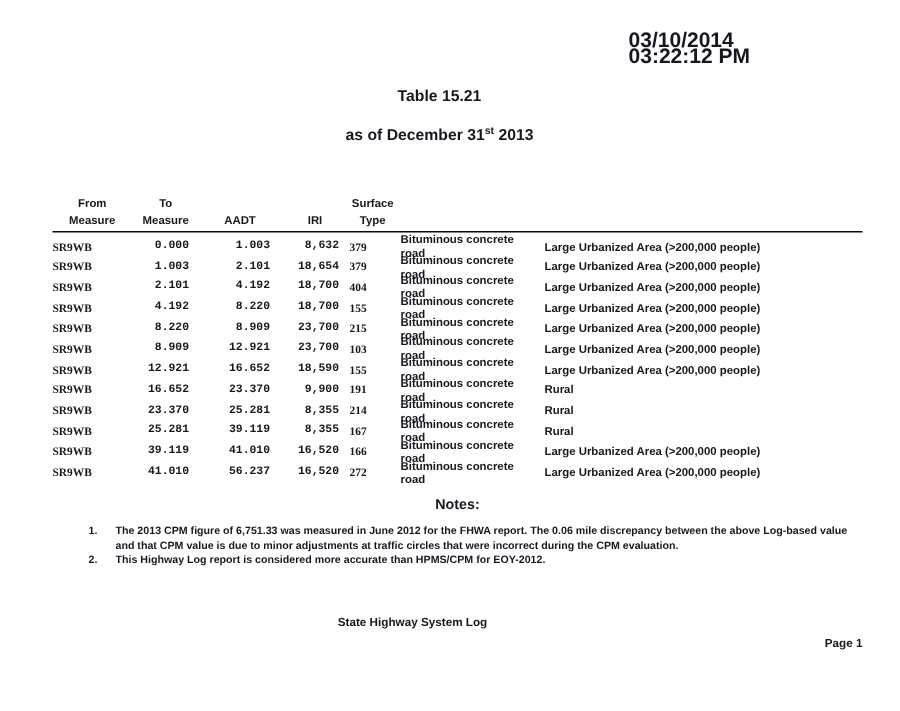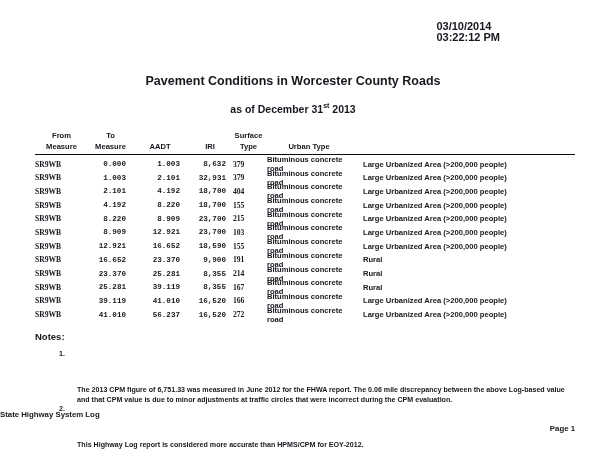--- a/index.html
+++ b/index.html
@@ -5,21 +5,21 @@
   * { margin:0; padding:0; box-sizing:border-box; }
   html,body { width:600px; height:474px; background:#ffffff; overflow:hidden; }
   body {
     position:relative;
     font-family:"Liberation Sans", sans-serif;
     color:#17171f;
     font-weight:bold;
   }
   .timestamp {
     position:absolute; top:21px; right:100px;
-    font-size:11px; line-height:11px; text-align:left;
+    font-size:14px; line-height:11px; text-align:left;
   }
   .title-block { position:absolute; left:0; top:58px; width:586px; text-align:center; }
   .table-number { font-size:10.5px; }
   .main-title   { font-size:12.5px; margin-top:16px; }
   .subtitle     { font-size:10.5px; margin-top:14px; }
   .subtitle sup { font-size:7px; vertical-align:super; }
 
   .hwy-table { position:absolute; left:35px; top:130px; width:540px; font-size:7.6px; }
   .tr {
     display:grid;
@@ -29,44 +29,44 @@
   .thead { border-bottom:1.5px solid #0b0b0b; padding-bottom:2px; }
   .thead .cell { text-align:center; line-height:11px; }
   .tbody .tr { height:13.7px; align-items:center; }
   .a-c { text-align:left;font-family:Liberation Serif, serif; }
   .a-r { text-align:right; padding-right:7px;font-family:Liberation Mono, monospace; }
   .a-l { text-align:left; }
   .c5.a-l { padding-left:3px; }
   .c6.a-l { padding-left:9px; }
 
   .notes { position:absolute; left:35px; top:331px; width:540px; }
-  .notes-heading { font-size:9.5px; }
+  .notes-heading { font-size:9.5px;text-align:center; }
   .notes-list { margin-top:8px; }
   .note-item { display:grid; grid-template-columns:24px 18px 1fr; font-size:7.1px; line-height:9.5px; }
   .note-num { text-align:left; grid-column:2; }
-  .note-text { grid-column:3; padding-right:4px;margin-top:36px; }
+  .note-text { grid-column:3; padding-right:4px; }
 
   .footer-center {
     position:absolute; left:0; top:410px; width:550px;
-    font-size:7.8px;
+    text-align:center; font-size:7.8px;
   }
   .footer-page {
     position:absolute; top:424px; right:25px; font-size:7.8px;
   }
 </style>
 </head>
 <body>
 
 <div class="timestamp">
   <div>03/10/2014</div>
   <div>03:22:12 PM</div>
 </div>
 
 <div class="title-block">
-  <div class="main-title">Pavement Conditions in Worcester County Roads</div>
+  <div class="table-number">Table 15.21</div>
   <div class="subtitle"><span>as of December 31</span><sup>st</sup><span> 2013</span></div>
 </div>
 
 <div class="hwy-table">
   <div class="tr thead">
     <div class="cell c1">
       <div>From</div>
         <div>Measure</div>
     </div>
     <div class="cell c2">
@@ -75,40 +75,37 @@
     </div>
     <div class="cell c3">
       <div>AADT</div>
     </div>
     <div class="cell c4">
       <div>IRI</div>
     </div>
     <div class="cell c5">
       <div>Surface Type</div>
     </div>
-    <div class="cell c6">
-      <div>Urban  Type</div>
-    </div>
   </div>
   <div class="tbody">
 
   <div class="tr">
         <div class="cell c0 a-c">SR9WB</div>
         <div class="cell c1 a-r">0.000</div>
         <div class="cell c2 a-r">1.003</div>
         <div class="cell c3 a-r">8,632</div>
         <div class="cell c4 a-c">379</div>
         <div class="cell c5 a-l">Bituminous concrete road</div>
         <div class="cell c6 a-l">Large Urbanized Area (&gt;200,000 people)</div>
       </div>
       <div class="tr">
         <div class="cell c0 a-c">SR9WB</div>
         <div class="cell c1 a-r">1.003</div>
         <div class="cell c2 a-r">2.101</div>
-        <div class="cell c3 a-r">32,931</div>
+        <div class="cell c3 a-r">18,654</div>
         <div class="cell c4 a-c">379</div>
         <div class="cell c5 a-l">Bituminous concrete road</div>
         <div class="cell c6 a-l">Large Urbanized Area (&gt;200,000 people)</div>
       </div>
       <div class="tr">
         <div class="cell c0 a-c">SR9WB</div>
         <div class="cell c1 a-r">2.101</div>
         <div class="cell c2 a-r">4.192</div>
         <div class="cell c3 a-r">18,700</div>
         <div class="cell c4 a-c">404</div>

